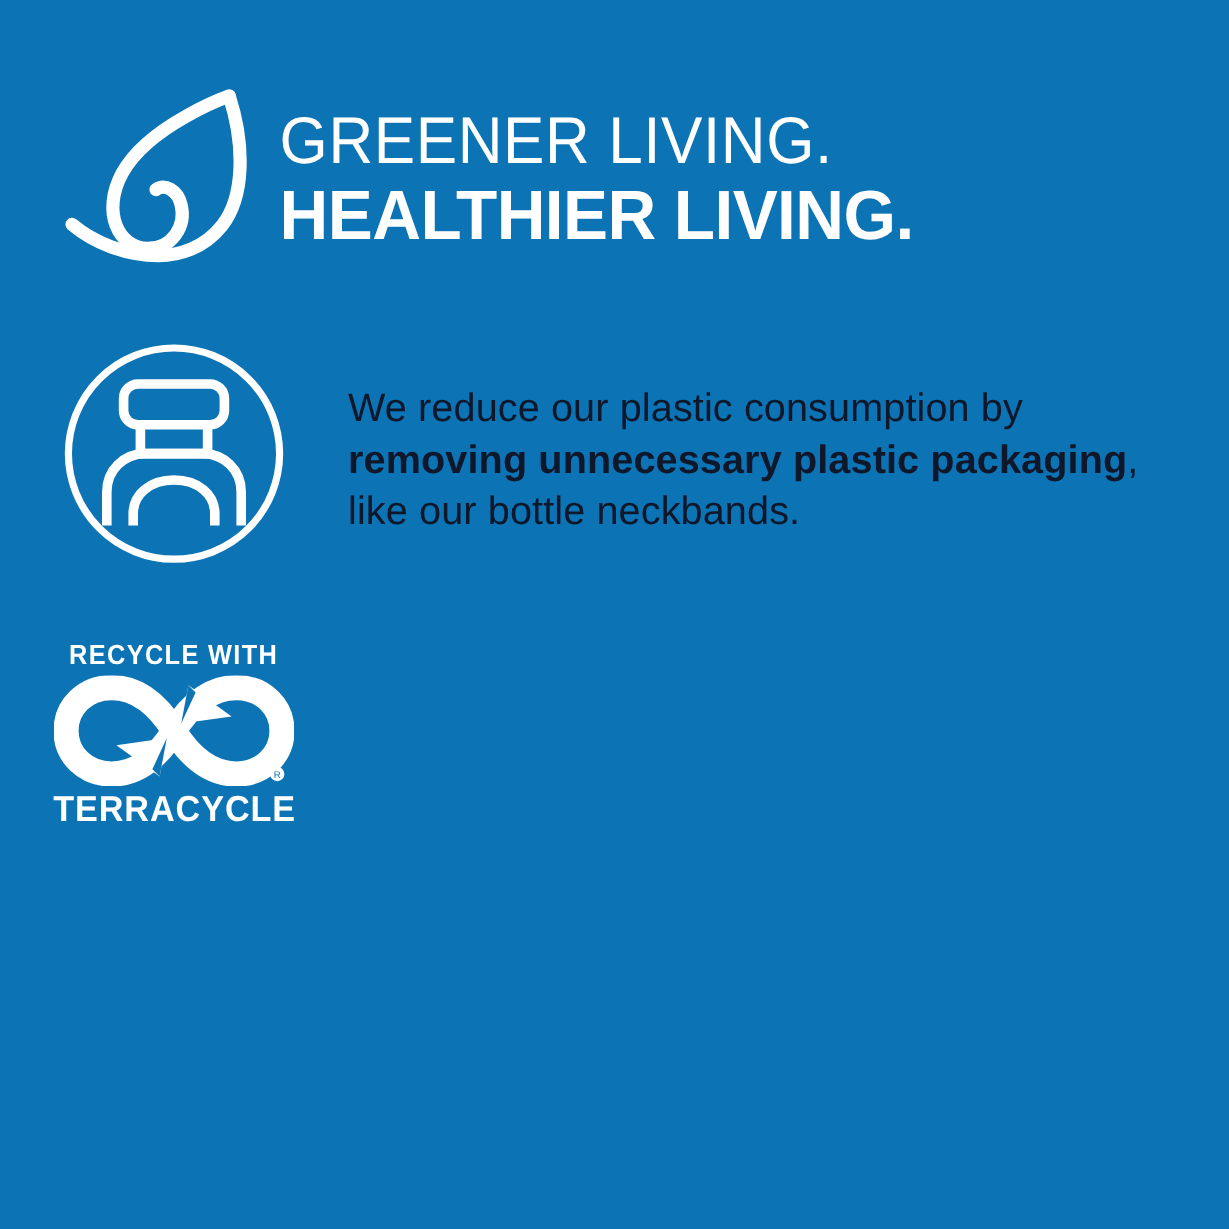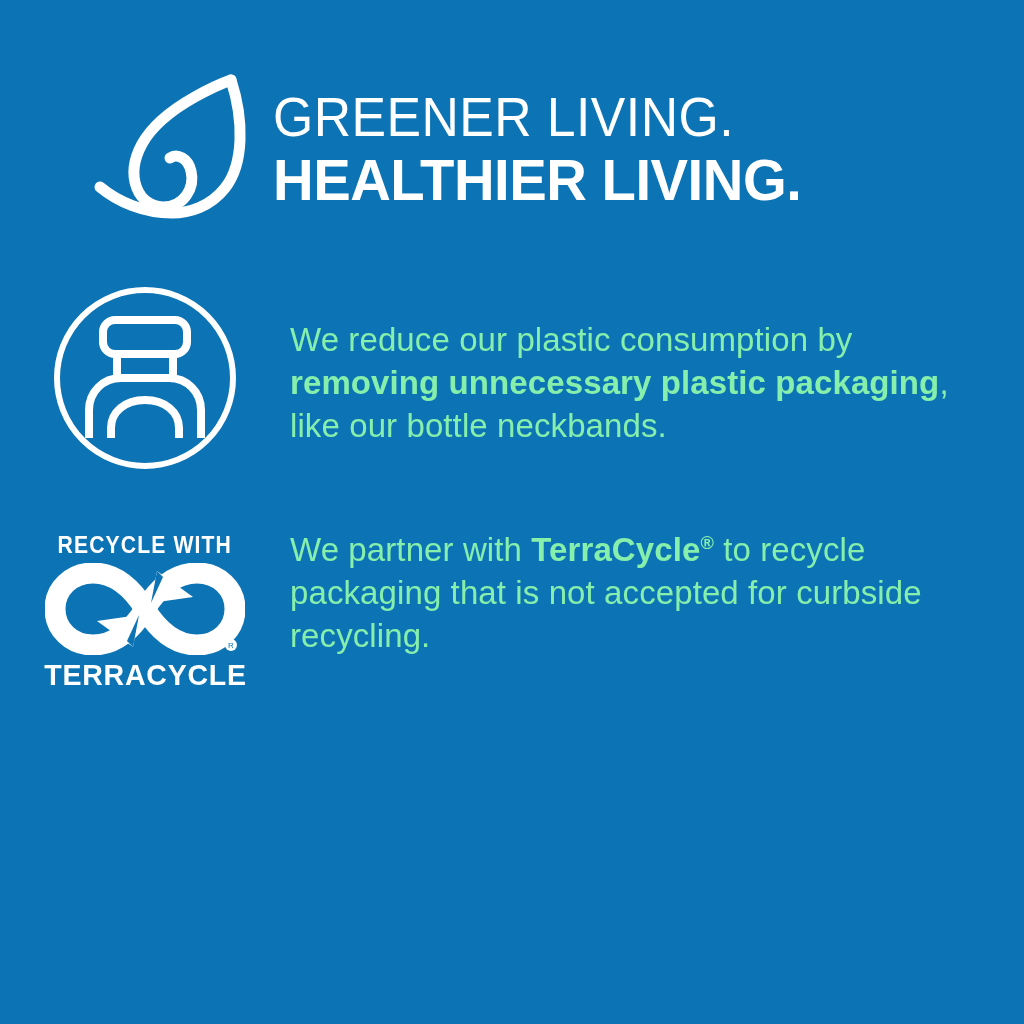--- a/index.html
+++ b/index.html
@@ -16,21 +16,21 @@
   }
 
   
   .header {
     position:absolute;
     left:0; top:60px;
     width:1024px; height:180px;
     display:flex;
     align-items:center;
     justify-content:flex-start;
-    padding-left:92px;
+    padding-left:52px;
   }
   .leaf-icon { width:175px; height:165px; flex:0 0 auto; margin-right:6px; }
   .header-text { display:flex; flex-direction:column; justify-content:center; }
   .title-line1 {
     color:#ffffff;
     font-size:55px;
     line-height:60px;
     font-weight:400;
     letter-spacing:0.5px;
     transform:scaleX(0.94);
@@ -65,21 +65,21 @@
     width:290px;
     display:flex;
     justify-content:center;
     align-items:flex-start;
   }
   .row-body {
     flex:1 1 auto;
     padding-right:40px;
   }
   .row-text {
-    color:#86efac;
+    color:#0f172a;
     font-size:33px;
     line-height:43px;
     font-weight:400;
     letter-spacing:0.1px;
   }
   .row-text b { font-weight:700; }
   .row-text sup { font-size:0.55em; vertical-align:super; line-height:0; }
 
   
   .row-1 { height:248px; }
@@ -183,22 +183,19 @@
 
             <polygon points="88,84 52,58 94,52" fill="#ffffff"></polygon>
             <polygon points="82,78 88,84 94,52" fill="#0C74B5"></polygon>
 
             <circle cx="186" cy="82" r="6" fill="#ffffff"></circle>
             <text x="186" y="85" font-size="8" fill="#0C74B5" text-anchor="middle" font-family="Liberation Sans, sans-serif">R</text>
           </svg>
           <div class="tc-bottom">TERRACYCLE</div>
         </div>
       </div>
-      <div class="row-body">
-        <div class="row-text">We partner with <b>TerraCycle</b><b><sup>®</sup></b> to recycle packaging that is not accepted for curbside recycling.</div>
-      </div>
     </div>
 
     <div class="row row-3">
     </div>
 
   </div>
 </div>
 
 </body></html>

